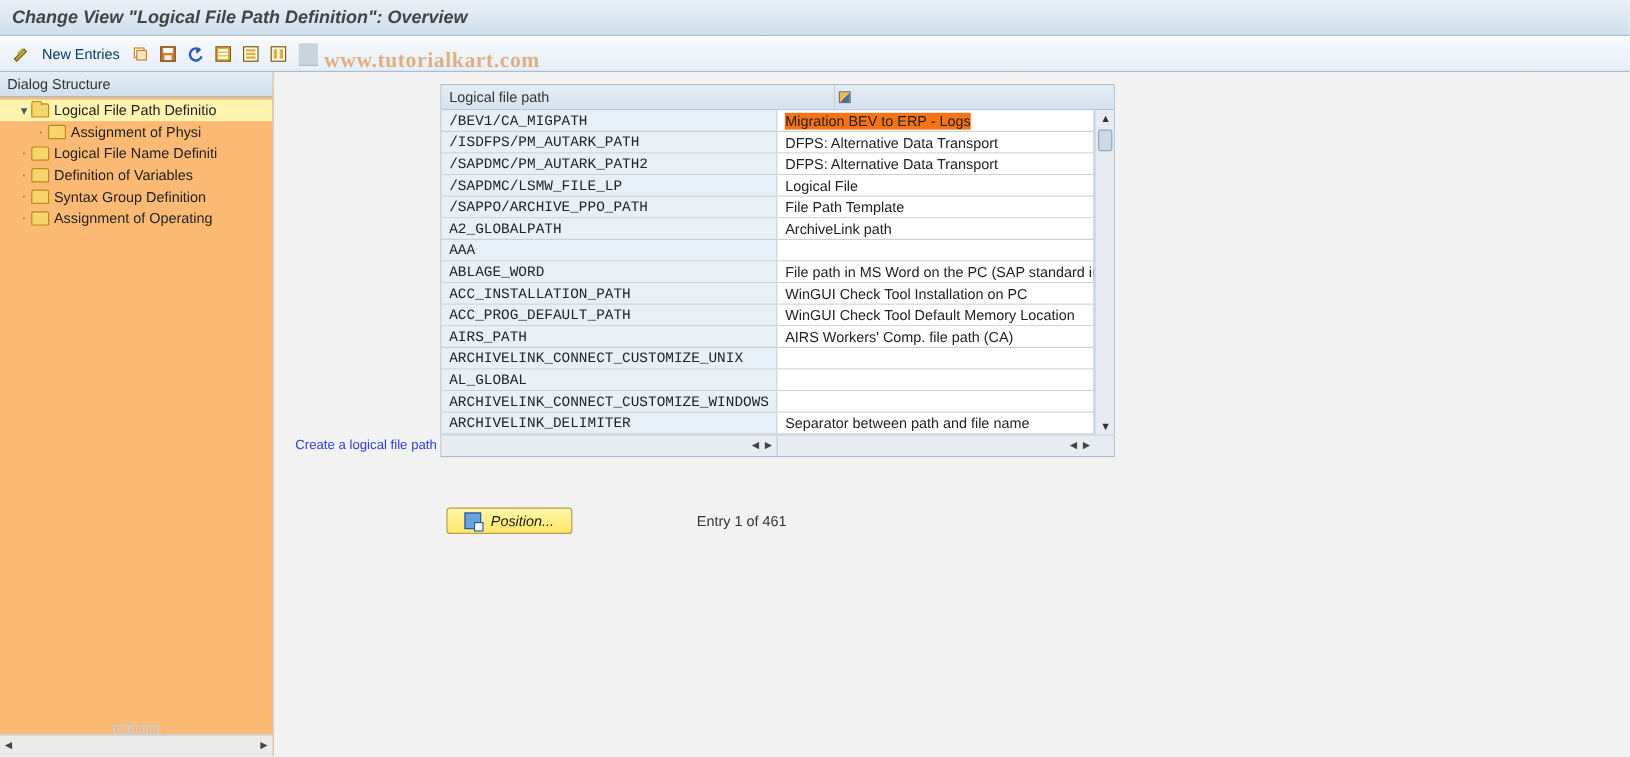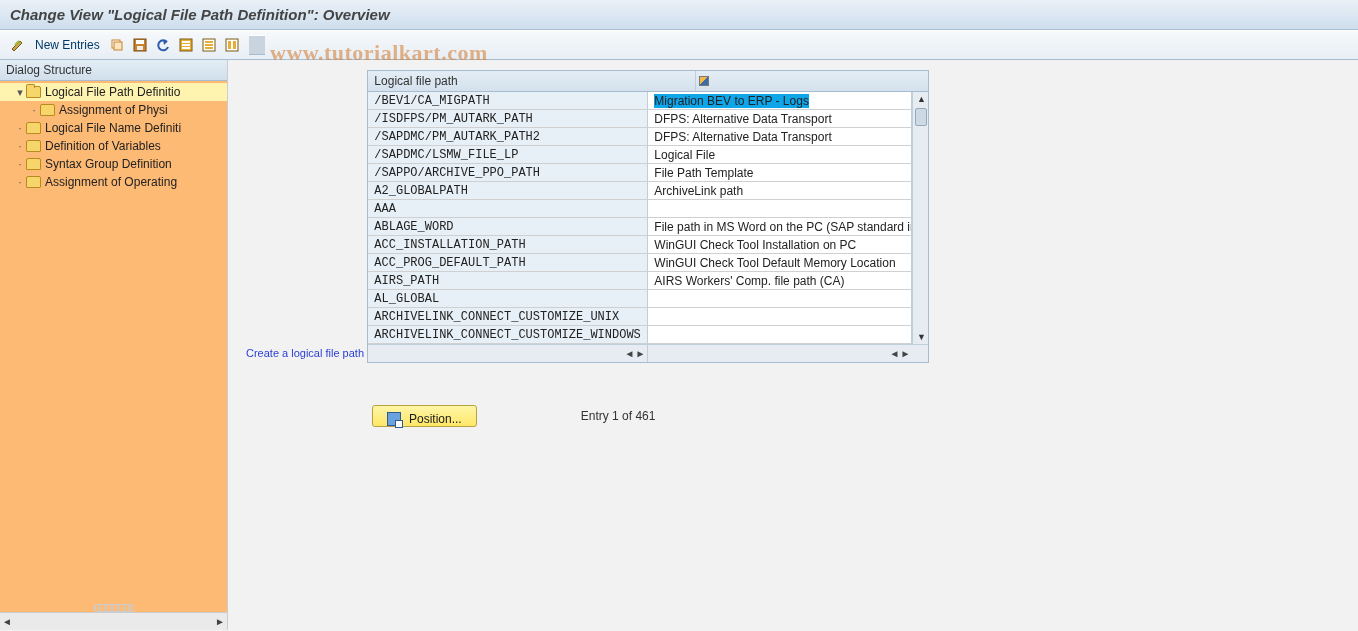--- a/index.html
+++ b/index.html
@@ -48,43 +48,43 @@
   .gh-cell.name { width: 264px; }
   .gh-corner { width: 16px; display:flex; align-items:center; justify-content:center; background: linear-gradient(to bottom,#e4edf5,#d4e1ed); }
   .gh-corner-inner { width:10px; height:10px; background: linear-gradient(135deg,#f7b84a 0 50%, #3a6ea5 50% 100%); border:1px solid #777; }
 
   .grid-body { display: flex; }
   .rows { }
   .row { display: flex; height: 18px; }
   .row .cell { border-bottom: 1px solid #d0d0d0; border-right: 1px solid #c0ced9; padding: 2px 6px; color: #222; overflow: hidden; white-space: nowrap; background: #fff; }
   .row .cell.path { width: 280px; background: #e7f0f7; font-family: "Courier New", monospace; font-size: 12px; }
   .row .cell.name { width: 264px; }
-  .row .cell.name .sel { background: #0ea5e9; }
+  .row .cell.name .sel { background: #f97316; }
   .vscroll { width: 16px; background: #e6ecf2; border-left: 1px solid #c0ced9; position: relative; }
   .vscroll .up, .vscroll .down { position:absolute; left:0; width:16px; height:14px; display:flex; align-items:center; justify-content:center; font-size:9px; color:#333; cursor:pointer; }
   .vscroll .up { top:0; }
   .vscroll .down { bottom:0; }
   .vscroll .thumb { position:absolute; top:16px; left:2px; width:12px; height:18px; background:#cdd9e4; border:1px solid #94a9bc; border-radius:2px; }
 
   .grid-footer { height: 18px; background: #e6ecf2; border-top:1px solid #c0ced9; display:flex; }
   .grid-footer .spacer-path { width:280px; border-right:1px solid #c0ced9; display:flex; justify-content:flex-end; align-items:center; gap:1px; padding-right:2px; }
   .grid-footer .spacer-name { width:264px; display:flex; justify-content:flex-end; align-items:center; gap:1px; padding-right:2px; }
   .grid-footer .corner { width:16px; }
 
   .footer-row { margin-top: 40px; display:flex; align-items:center; gap: 80px; padding-left: 130px; }
   .position-btn {
-    display:flex; align-items:flex-end; gap:8px; height:22px; padding: 0 14px;
+    display:flex; align-items:center; gap:8px; height:22px; padding: 0 14px;
     background: linear-gradient(to bottom,#fff6a8,#ffe767); border:1px solid #b3a23e; border-radius:3px;
-    color:#1a1a1a; cursor:pointer;
+    color:#1a1a1a; cursor:pointer;font-style:italic;
   }
   .position-btn .ico { width:14px; height:14px; background:#6aa2de; border:1px solid #2e5d94; position:relative; }
   .position-btn .ico::after { content:""; position:absolute; right:-3px; bottom:-3px; width:6px; height:6px; background:#fff; border:1px solid #2e5d94; }
   .entry-text { color:#333;padding-left:24px; }
 
-  .watermark { position:absolute; left:270px; top:40px; font-family: Georgia, serif; font-size:22px; font-weight:bold; color: rgba(212,120,40,.55); letter-spacing:.5px; pointer-events:none; }
+  .watermark { position:absolute; left:270px; top:40px; font-family: Georgia, serif; font-size:18px; font-weight:bold; color: rgba(212,120,40,.55); letter-spacing:.5px; pointer-events:none; }
 </style>
 </head>
 <body>
 
 <div class="title-bar">Change View "Logical File Path Definition": Overview</div>
 
 <div class="toolbar">
   <span class="tb-btn">
     <svg width="16" height="16" viewBox="0 0 16 16">
         <path d="M2 12 L10 4 L12 6 L4 14 Z" fill="#c7a54a" stroke="#7a5a10"></path>
@@ -234,30 +234,34 @@
             </div>
             <div class="row">
               <div class="cell path">ACC_PROG_DEFAULT_PATH</div>
               <div class="cell name">WinGUI Check Tool Default Memory Location</div>
             </div>
             <div class="row">
               <div class="cell path">AIRS_PATH</div>
               <div class="cell name">AIRS Workers' Comp. file path (CA)</div>
             </div>
             <div class="row">
+              <div class="cell path">ARCHIVELINK_CONNECT_CUSTOMIZE_UNIX</div>
+              <div class="cell name"></div>
+            </div>
+            <div class="row">
               <div class="cell path">AL_GLOBAL</div>
               <div class="cell name"></div>
             </div>
             <div class="row">
-              <div class="cell path">ARCHIVELINK_CONNECT_CUSTOMIZE_UNIX</div>
-              <div class="cell name"></div>
-            </div>
-            <div class="row">
               <div class="cell path">ARCHIVELINK_CONNECT_CUSTOMIZE_WINDOWS</div>
               <div class="cell name"></div>
+            </div>
+            <div class="row">
+              <div class="cell path">ARCHIVELINK_DELIMITER</div>
+              <div class="cell name">Separator between path and file name</div>
             </div>
           </div>
         <div class="vscroll">
           <div class="up">▲</div>
           <div class="thumb"></div>
           <div class="down">▼</div>
         </div>
       </div>
       <div class="grid-footer">
         <div class="spacer-path">

